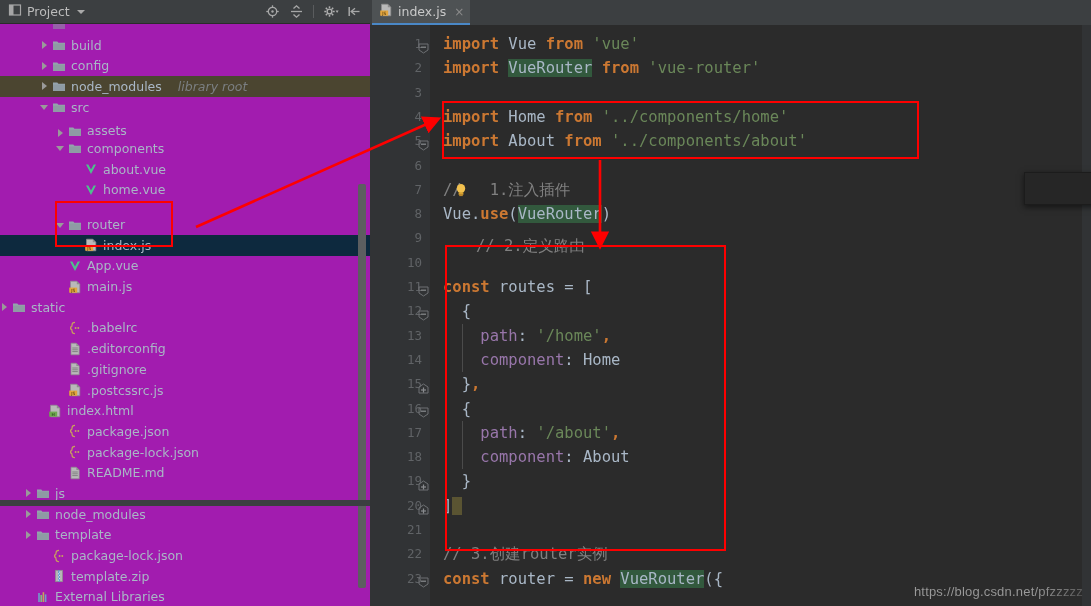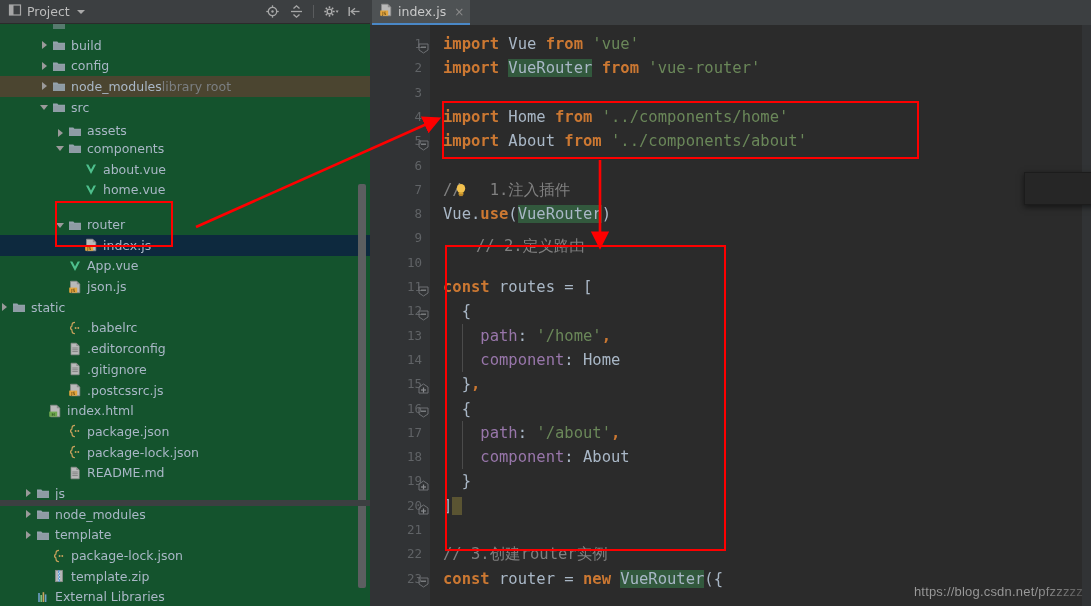--- a/index.html
+++ b/index.html
@@ -27,21 +27,21 @@
     width: 0; height: 0; border-left: 4px solid transparent;
     border-right: 4px solid transparent; border-top: 4px solid #a9a9a9;
     margin-left: 2px;
   }
   .ph-right { margin-left: auto; display: flex; align-items: center; gap: 9px; padding-right: 8px; }
   .tb-icon { width: 15px; height: 15px; display: block; opacity: .92; }
   .tb-sep { width: 1px; height: 13px; background: #5a5c5e; }
 
   #tree-viewport {
     position: absolute; left: 0; top: 24px; width: 370px; height: 582px;
-    background: #14532d; overflow: hidden;
+    background: #a21caf; overflow: hidden;
   }
   #tree-inner { position: absolute; left: 0; top: -10px; width: 370px; }
 
   .row {
     position: relative; height: 20.7px; display: flex; align-items: center;
     color: #a9b7c6; font-size: 12.5px; white-space: nowrap;
   }
   .row.selected { background: #0d293e; }
   .row.libhl { background: #4b4530; }
   .arrow {
@@ -52,21 +52,21 @@
     border-left: 5px solid #9a9a9a; border-top: 4px solid transparent;
     border-bottom: 4px solid transparent;
   }
   .arrow.open::before {
     content: ""; position: absolute; left: 0px; top: 3px;
     border-top: 5px solid #9a9a9a; border-left: 4px solid transparent;
     border-right: 4px solid transparent;
   }
   .ic { width: 14px; height: 14px; flex: 0 0 14px; margin-right: 5px; display: block; }
   .lbl { color: #a9b7c6; }
-  .sublbl { color: #7b7f82; margin-left: 0; }
+  .sublbl { color: #7b7f82; margin-left: 16px; font-style: italic; }
 
   
   #editor-area {
     position: absolute; left: 370px; top: 0; width: 721px; height: 606px;
     background: #2b2b2b;
   }
   #tabbar {
     position: absolute; left: 0; top: 0; width: 721px; height: 25px;
     background: #3c3f41;
   }
@@ -305,21 +305,21 @@
             <span class="lbl">App.vue</span>
           </div>
           <div class="row" style="padding-left: 56px;">
             <span class="arrow"></span>
             <svg width="14" height="14" viewBox="0 0 14 14" class="ic">
               <path d="M2.5 1.2 h6.3 l3 3 v8.6 h-9.3 z" fill="#b9b9b9" stroke="#8c8c8c" stroke-width=".7"></path>
               <path d="M8.8 1.2 v3 h3 z" fill="#8c8c8c"></path>
               <rect x="1.2" y="7.6" width="8" height="5.1" fill="#e3a53d"></rect>
               <text x="5.2" y="12" font-size="4.3" fill="#3a2a08" text-anchor="middle" font-family="DejaVu Sans, sans-serif">JS</text>
             </svg>
-            <span class="lbl">json.js</span>
+            <span class="lbl">main.js</span>
           </div>
           <div class="row" style=" text-align: center;">
             <span class="arrow closed"></span>
             <svg width="14" height="14" viewBox="0 0 14 14" class="ic">
               <path d="M1 3.4 h4.3 l1.1 1.3 h6.6 v7.2 h-12 z" fill="#94a3ad"></path>
               <path d="M1 5.6 h12 v6.3 h-12 z" fill="#8e9ba4"></path>
             </svg>
             <span class="lbl">static</span>
           </div>
           <div class="row" style="padding-left: 56px;">

